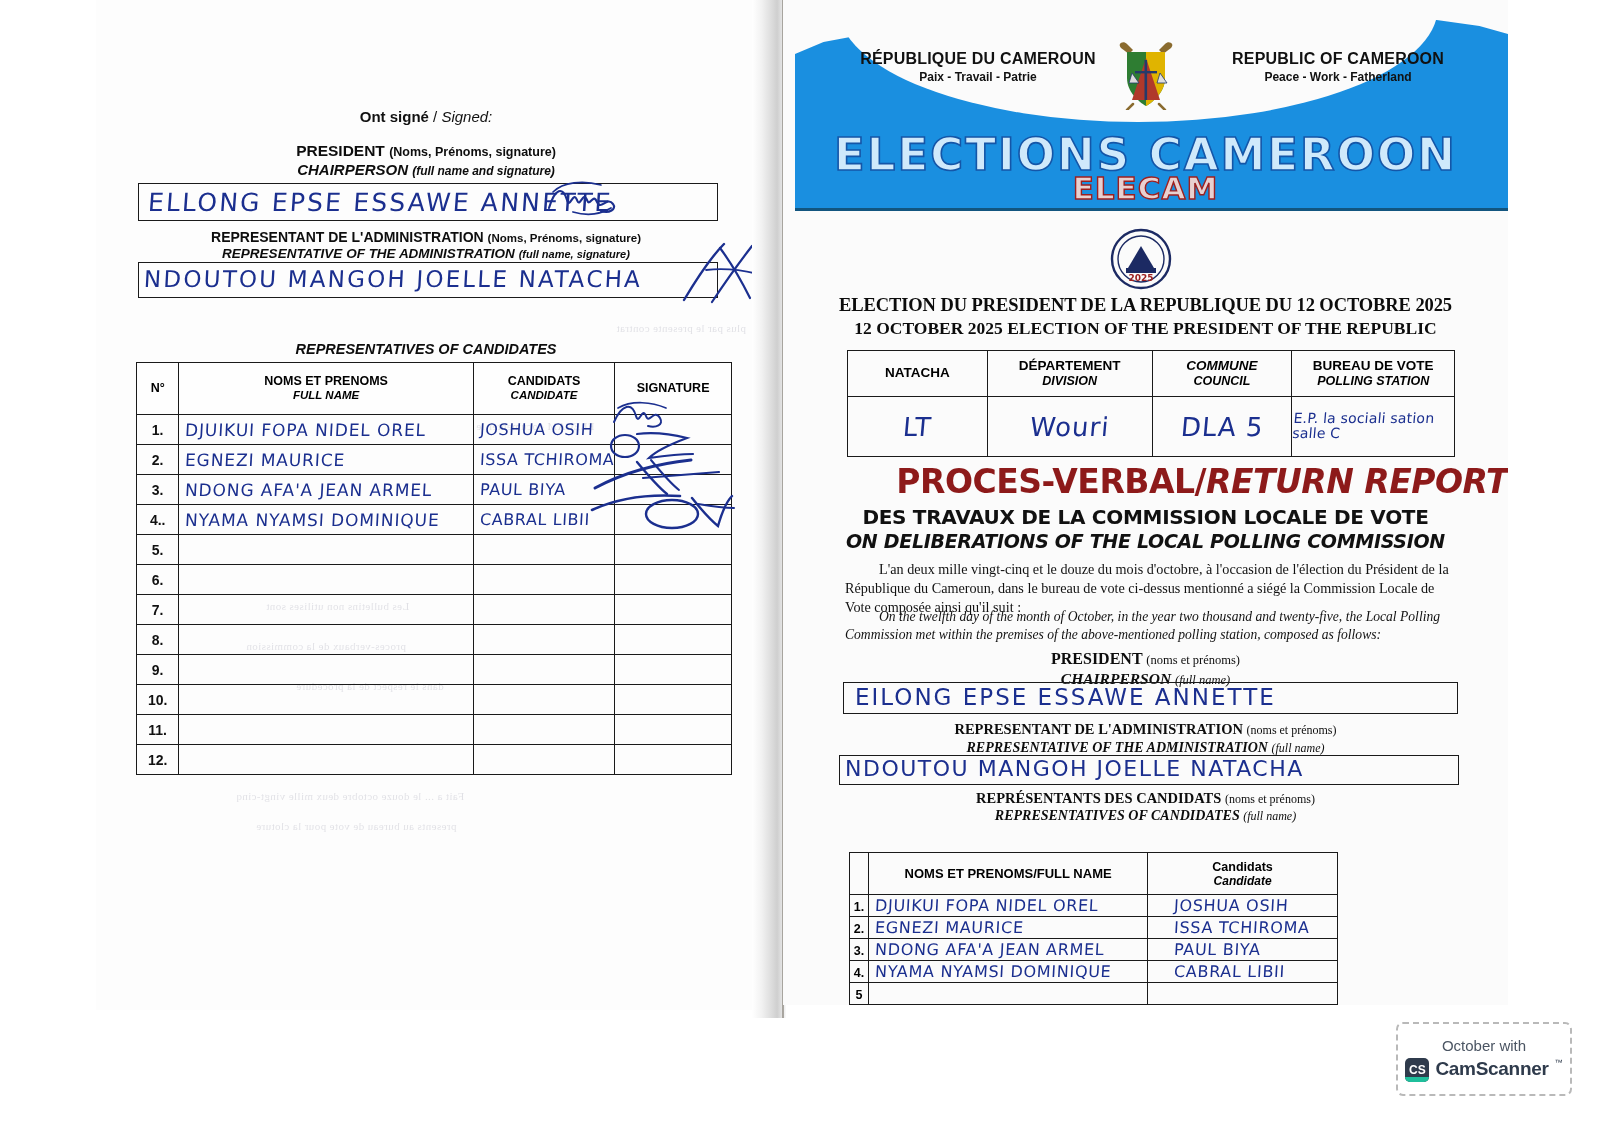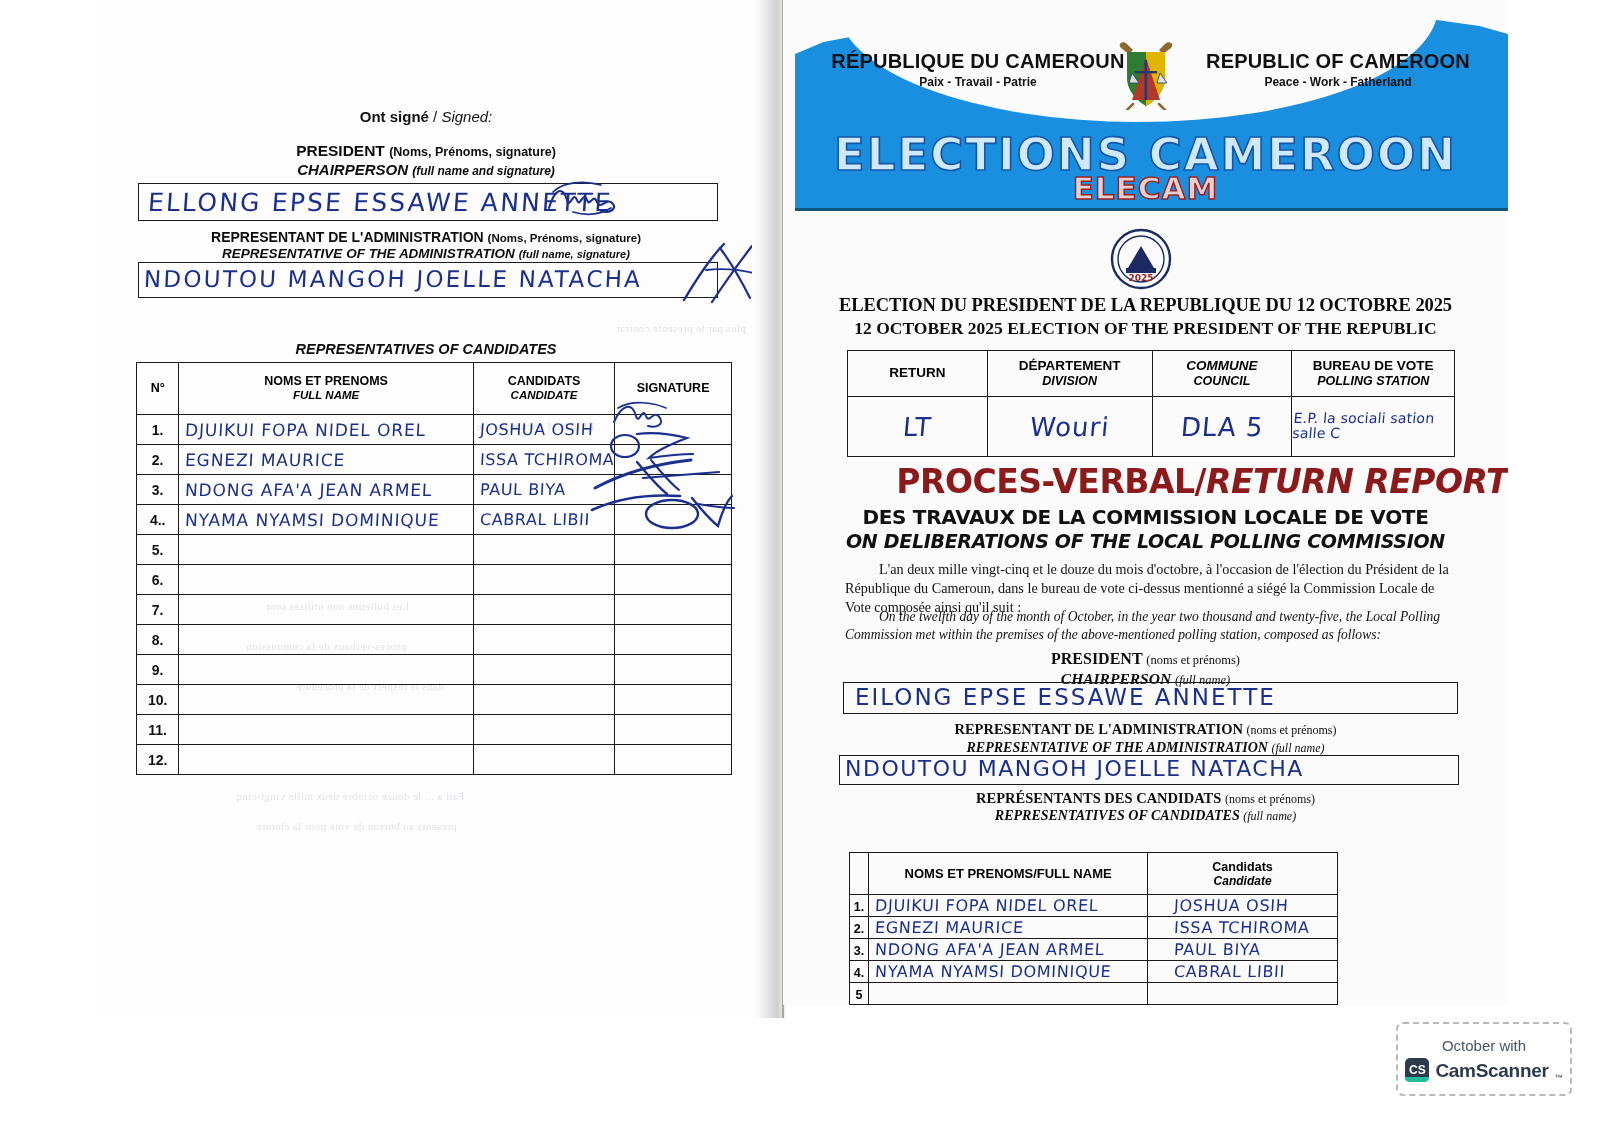--- a/index.html
+++ b/index.html
@@ -161,21 +161,21 @@
     background: #fbfbfb;
     border-radius: 50%;
   }
   #banner-bottom-line {
     position: absolute; left: 12px; top: 198px; width: 713px; height: 3px;
     background: #12557f;
   }
   .banner-txt { position: absolute; text-align: center; color: #111; }
   #rep-fr { left: 40px; top: 40px; width: 310px; }
   #rep-en { left: 400px; top: 40px; width: 310px; }
-  .banner-txt .t1 { font-size: 20px; font-weight: bold; letter-spacing: 0.2px; display:block;}
+  .banner-txt .t1 { font-size: 16px; font-weight: bold; letter-spacing: 0.2px; display:block;}
   .banner-txt .t2 { font-size: 12px; font-weight: bold; display:block; margin-top:2px;}
 
   #coat { position: absolute; left: 330px; top: 28px; width: 66px; height: 72px; }
 
   #elecam-line1 {
     position: absolute; left: 0; top: 118px; width: 725px;
     text-align: center;
     font-size: 45px; font-weight: bold; letter-spacing: 2px;
     color: #cfe9fb;
     -webkit-text-stroke: 1.6px #1456a8;
@@ -343,21 +343,21 @@
   
   #camscanner {
     position: absolute; left: 1396px; top: 1022px;
     width: 176px; height: 74px;
     border: 2px dashed #b9b9b9; border-radius: 7px;
     background: #ffffff;
     display: flex; flex-direction: column;
     align-items: center; justify-content: center;
   }
   #cs-top { font-size: 15px; color: #4b5563; margin-bottom: 4px; }
-  #cs-bottom { display: flex; align-items: flex-end; gap: 6px; }
+  #cs-bottom { display: flex; align-items: flex-start; gap: 6px; }
   #cs-logo {
     width: 24px; height: 24px; border-radius: 5px;
     background: #2f3b4c; color: #ffffff;
     font-size: 12px; font-weight: bold;
     display: flex; align-items: center; justify-content: center;
     position: relative; overflow: hidden;
   }
   #cs-logo::after {
     content: ""; position: absolute; left: 0; bottom: 0;
     width: 100%; height: 5px; background: #1fbf9c;
@@ -631,21 +631,21 @@
       <text x="31" y="53" font-size="9" font-weight="bold" fill="#9c2020" text-anchor="middle" font-family="DejaVu Sans, sans-serif">2025</text>
     </svg>
 
     <div id="r-title-fr">ELECTION DU PRESIDENT DE LA REPUBLIQUE DU 12 OCTOBRE 2025</div>
     <div id="r-title-en">12 OCTOBER 2025 ELECTION OF THE PRESIDENT OF THE REPUBLIC</div>
 
     <table id="r-loc-table">
       <tbody>
         <tr class="hdr">
           <td style="width:140px">
-            <span class="loc-fr">RETURN</span>
+            <span class="loc-fr">NATACHA</span>
           </td>
           <td style="width:165px">
             <span class="loc-fr">DÉPARTEMENT</span>
             <span class="loc-en">DIVISION</span>
           </td>
           <td style="width:140px">
             <span class="loc-fr" style="font-style:italic">COMMUNE</span>
             <span class="loc-en">COUNCIL</span>
           </td>
           <td style="width:163px">

